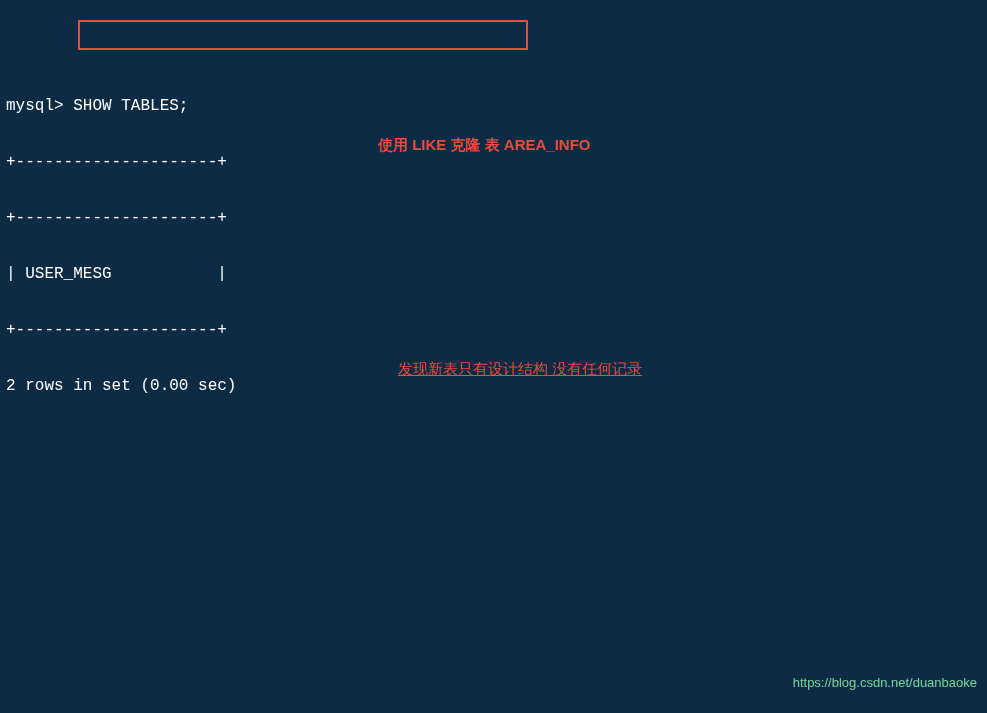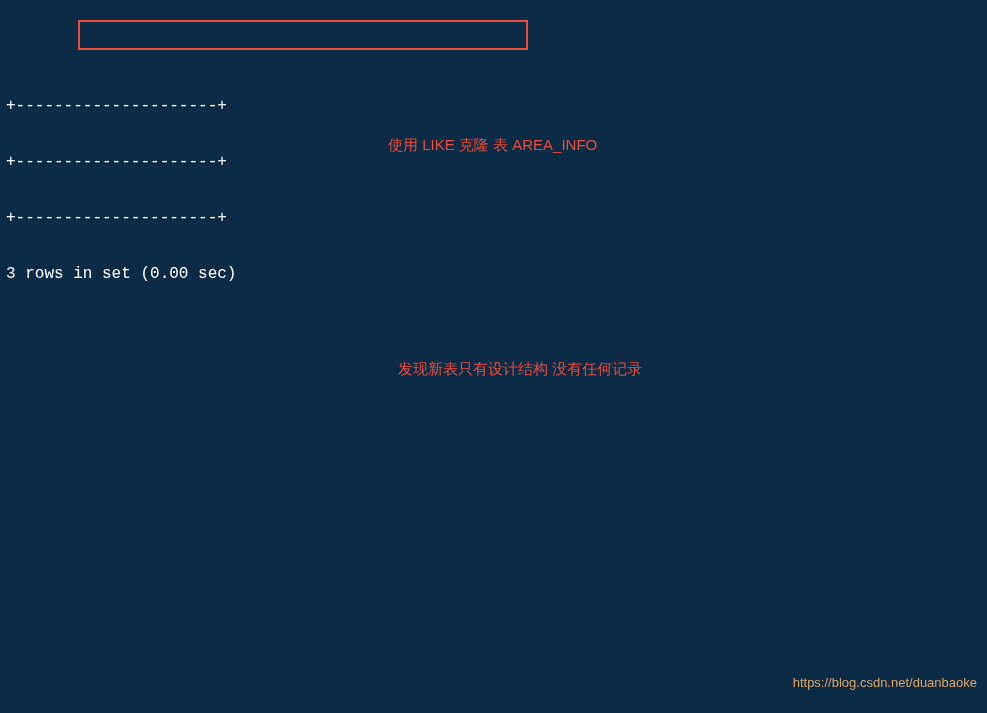--- a/index.html
+++ b/index.html
@@ -33,49 +33,53 @@
     }
     .annotation {
       color: #e74c3c;
       position: absolute;
       font-family: sans-serif;
       font-size: 15px;
       font-weight: 500;
     }
     .annotation-1 {
       top: 132px;
-      left: 388px;
+      left: 378px;
+      font-weight: bold;
     }
     .annotation-2 {
       top: 356px;
       left: 398px;
+      text-decoration: underline;
     }
     .watermark {
-      color: #fdba74;
+      color: #86efac;
       position: absolute;
       bottom: 18px;
       right: 10px;
       font-family: sans-serif;
       font-size: 13px;
       opacity: 0.85;
     }
     .line {
       display: block;
       min-height: 1.75em;
     }
   </style>
 </head>
 <body>
 
 <div class="terminal">
 <span class="line"></span>
+<span class="line">mysql&gt; SHOW TABLES;</span>
 <span class="line">+---------------------+</span>
 <span class="line">+---------------------+</span>
+<span class="line">| USER_MESG           |</span>
 <span class="line">+---------------------+</span>
-<span class="line">3 rows in set (0.00 sec)</span>
+<span class="line">2 rows in set (0.00 sec)</span>
 <span class="line"></span>
 
 
 
 
 
 
 
 
 

